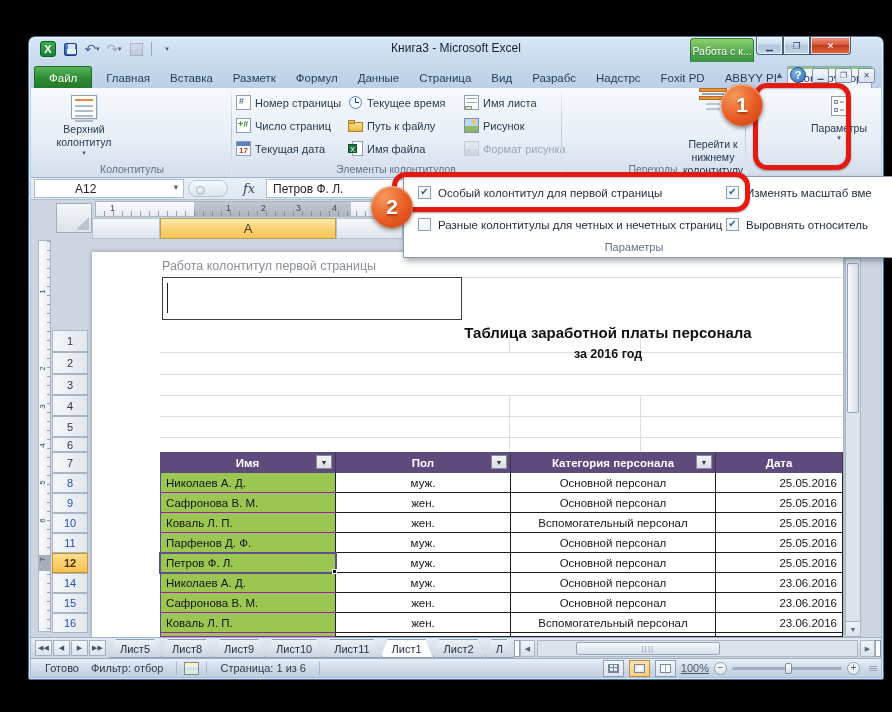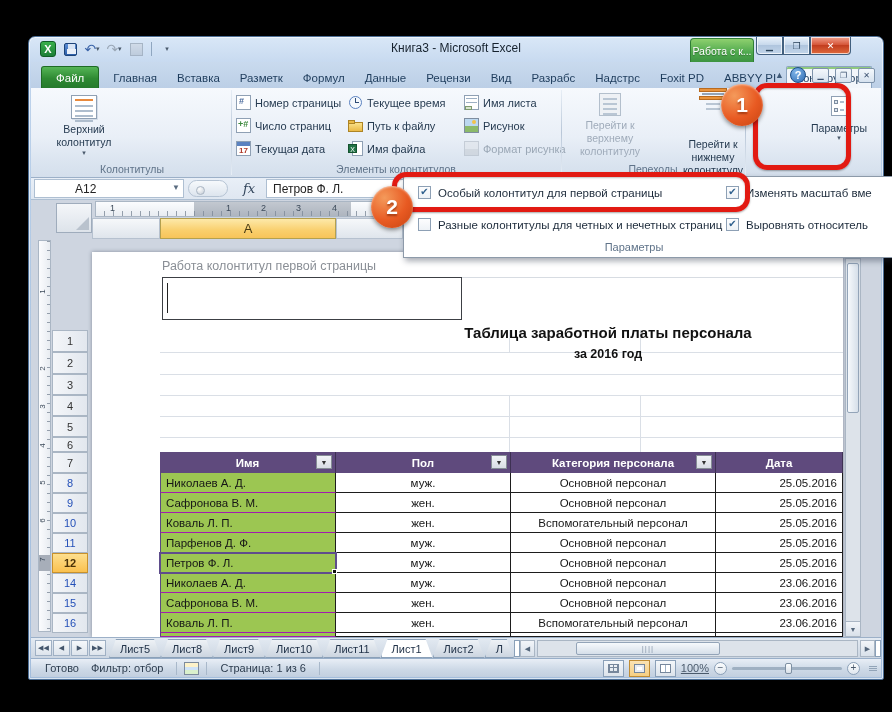--- a/index.html
+++ b/index.html
@@ -41,21 +41,21 @@
   .wbtn.max{width:27px;}
   .wbtn.close{width:41px;border-radius:0 0 4px 0;color:#fff;
     background:linear-gradient(#f2a08c,#d6573a 45%,#c03a1d 46%,#e06a3c);}
 
   
   .tabrow{position:absolute;left:31px;top:62px;width:850px;height:26px;display:flex;align-items:flex-end;
     background:linear-gradient(#c9daee,#bccfe6);}
   .rtab{height:22px;padding:0 9px;display:flex;align-items:center;font-size:11.5px;color:#1e3c5c;
     border:1px solid transparent;border-bottom:none;white-space:nowrap;}
   .rtab.file{background:linear-gradient(#55b556,#2e8a33 55%,#257a2c);border-color:#1e6b24;color:#fff;
-    border-radius:3px 3px 0 0;padding:0 14px;margin-left:10px;margin-right:4px;}
+    border-radius:3px 3px 0 0;padding:0 14px;margin-left:3px;margin-right:4px;}
   .rtab.active{background:#f2f6fb;border-color:#8ba4c0;border-radius:2px 2px 0 0;color:#1e3c5c;
     box-shadow:inset 0 2px 0 #8fc97e;}
   .tabrow-right{position:absolute;right:6px;top:5px;display:flex;align-items:center;gap:6px;}
   .collapse-caret{color:#3f5a77;font-size:9px;}
   .help-btn{width:16px;height:16px;border-radius:50%;background:radial-gradient(circle at 35% 30%,#7fb4e8,#2f6cb3);
     color:#fff;font-size:11px;font-weight:bold;display:flex;align-items:center;justify-content:center;border:1px solid #1d4f8a;}
   .mini{width:17px;height:15px;border:1px solid #7e93ab;border-radius:2px;background:linear-gradient(#f4f8fc,#d6e2ef);
     color:#3c5270;font-size:8px;display:flex;align-items:center;justify-content:center;}
 
   
@@ -268,21 +268,21 @@
   </div>
 
   <div class="tabrow">
     <div id="tabs" style="display:flex;align-items:flex-end;height:100%;">
         <div class="rtab file">Файл</div>
         <div class="rtab">Главная</div>
         <div class="rtab">Вставка</div>
         <div class="rtab">Разметк</div>
         <div class="rtab">Формул</div>
         <div class="rtab">Данные</div>
-        <div class="rtab">Рецензи</div>
+        <div class="rtab">Страница</div>
         <div class="rtab">Вид</div>
         <div class="rtab">Разрабс</div>
         <div class="rtab">Надстрс</div>
         <div class="rtab">Foxit PD</div>
         <div class="rtab">ABBYY PI</div>
         <div class="rtab active">Конструктор</div>
       </div>
     <div class="tabrow-right">
       <span class="collapse-caret">▲</span>
       <span class="help-btn">?</span>
@@ -377,29 +377,20 @@
               <span style="position:absolute;inset:0;background:linear-gradient(#dfe3e8 55%,#c2c8cf 55%);border:1px solid #a6afba;"></span>
             </span>
             <span>Формат рисунка</span>
           </div>
         </div>
       <div class="group-label">Элементы колонтитулов</div>
     </div>
     <div class="gsep" style="left:530px;"></div>
 
     <div class="abs" style="left:531px;top:0;width:182px;height:90px;">
-      <div class="navbtn disabled" style="left:2px;width:92px;">
-        <span class="talldoc gray">
-          <i style="top:4px;"></i>
-            <i style="top:9px;"></i>
-            <i style="top:14px;"></i>
-            <i style="top:19px;"></i>
-        </span>
-        <span>Перейти к верхнему колонтитулу</span>
-      </div>
       <div class="navbtn" style="left:108px;width:86px;gap:40px;">
         <span class="talldoc">
           <i style="top:4px;"></i>
             <i style="top:9px;"></i>
             <i style="top:14px;"></i>
           <span class="bracket" style="top:2px;"></span>
             <span class="bracket" style="bottom:2px;"></span>
         </span>
         <span>Перейти к нижнему колонтитулу</span>
       </div>

